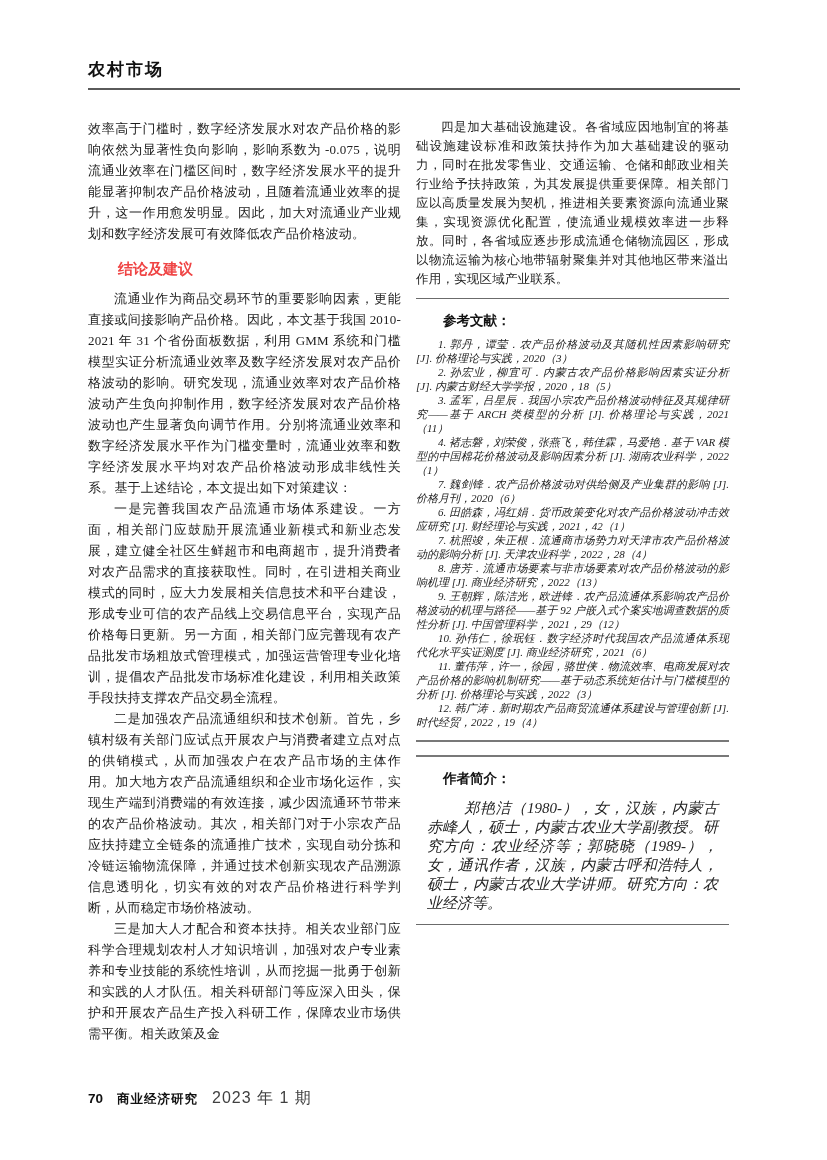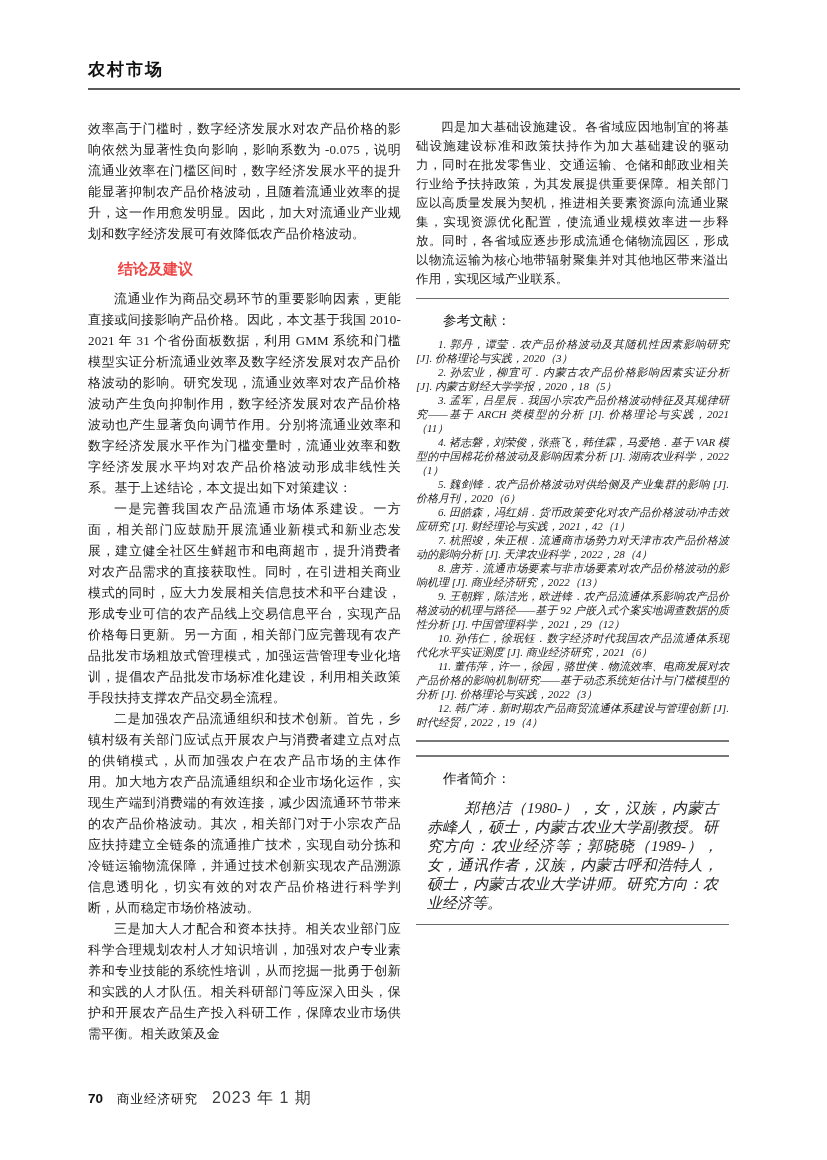--- a/index.html
+++ b/index.html
@@ -46,21 +46,21 @@
   }
 
   
   .rule-single { border-top: 1.5px solid #6b6b6b; margin: 9px 0 0 0; }
   .rule-double {
     height: 13px; margin: 11px 0 0 0;
     border-top: 2px solid #787878; border-bottom: 2px solid #787878;
   }
   .block-heading {
     font-family: "Liberation Sans", "DejaVu Sans", sans-serif;
-    font-weight: normal; font-size: 13.5px; color: #111;
+    font-weight: bold; font-size: 13.5px; color: #111;
     padding-left: 2em; margin: 13px 0 7px 0;
   }
   .refs p {
     margin: 0; text-align: justify;
     font-style: italic;
     font-size: 11px; line-height: 14px;
     text-indent: 2em; color: #222;
   }
   .bio p {
     margin: 11px; text-align: justify;
@@ -71,21 +71,21 @@
   .author-block .rule-single.bottom { margin-top: 10px; }
 
   
   .footer {
     position: absolute; left: 88px; top: 1088px;
     display: flex; align-items: baseline; gap: 14px;
     font-family: "Liberation Sans", "DejaVu Sans", sans-serif;
     justify-content: center;
   }
   .footer .page-num { font-weight: bold; font-size: 13.5px; color: #111; }
-  .footer .journal  { font-weight: normal; font-size: 12.5px; color: #111; letter-spacing: 1px; }
+  .footer .journal  { font-weight: bold; font-size: 12.5px; color: #111; letter-spacing: 1px; }
   .footer .issue    { font-size: 16px; color: #404040; letter-spacing: 1px; }
 </style>
 </head>
 <body>
 
 <div class="page">
 
   <div class="header">
     <div class="header-title">农村市场</div>
     <div class="header-rule"></div>
@@ -108,21 +108,21 @@
       </div>
 
       <div class="refs-block">
         <div class="rule-single"></div>
         <div class="block-heading">参考文献：</div>
         <div class="refs">
           <p>1. 郭丹，谭莹．农产品价格波动及其随机性因素影响研究 [J]. 价格理论与实践，2020（3）</p>
           <p>2. 孙宏业，柳宜可．内蒙古农产品价格影响因素实证分析 [J]. 内蒙古财经大学学报，2020，18（5）</p>
           <p>3. 孟军，吕星辰．我国小宗农产品价格波动特征及其规律研究——基于 ARCH 类模型的分析 [J]. 价格理论与实践，2021（11）</p>
           <p>4. 褚志磐，刘荣俊，张燕飞，韩佳霖，马爱艳．基于 VAR 模型的中国棉花价格波动及影响因素分析 [J]. 湖南农业科学，2022（1）</p>
-          <p>5. 魏剑锋．农产品价格波动对供给侧及产业集群的影响 [J]. 价格月刊，2020（6）</p>
+          <p>7. 魏剑锋．农产品价格波动对供给侧及产业集群的影响 [J]. 价格月刊，2020（6）</p>
           <p>6. 田皓森，冯红娟．货币政策变化对农产品价格波动冲击效应研究 [J]. 财经理论与实践，2021，42（1）</p>
           <p>7. 杭照竣，朱正根．流通商市场势力对天津市农产品价格波动的影响分析 [J]. 天津农业科学，2022，28（4）</p>
           <p>8. 唐芳．流通市场要素与非市场要素对农产品价格波动的影响机理 [J]. 商业经济研究，2022（13）</p>
           <p>9. 王朝辉，陈洁光，欧进锋．农产品流通体系影响农产品价格波动的机理与路径——基于 92 户嵌入式个案实地调查数据的质性分析 [J]. 中国管理科学，2021，29（12）</p>
           <p>10. 孙伟仁，徐珉钰．数字经济时代我国农产品流通体系现代化水平实证测度 [J]. 商业经济研究，2021（6）</p>
           <p>11. 董伟萍，许一，徐园，骆世侠．物流效率、电商发展对农产品价格的影响机制研究——基于动态系统矩估计与门槛模型的分析 [J]. 价格理论与实践，2022（3）</p>
           <p>12. 韩广涛．新时期农产品商贸流通体系建设与管理创新 [J]. 时代经贸，2022，19（4）</p>
         </div>
       </div>
 

